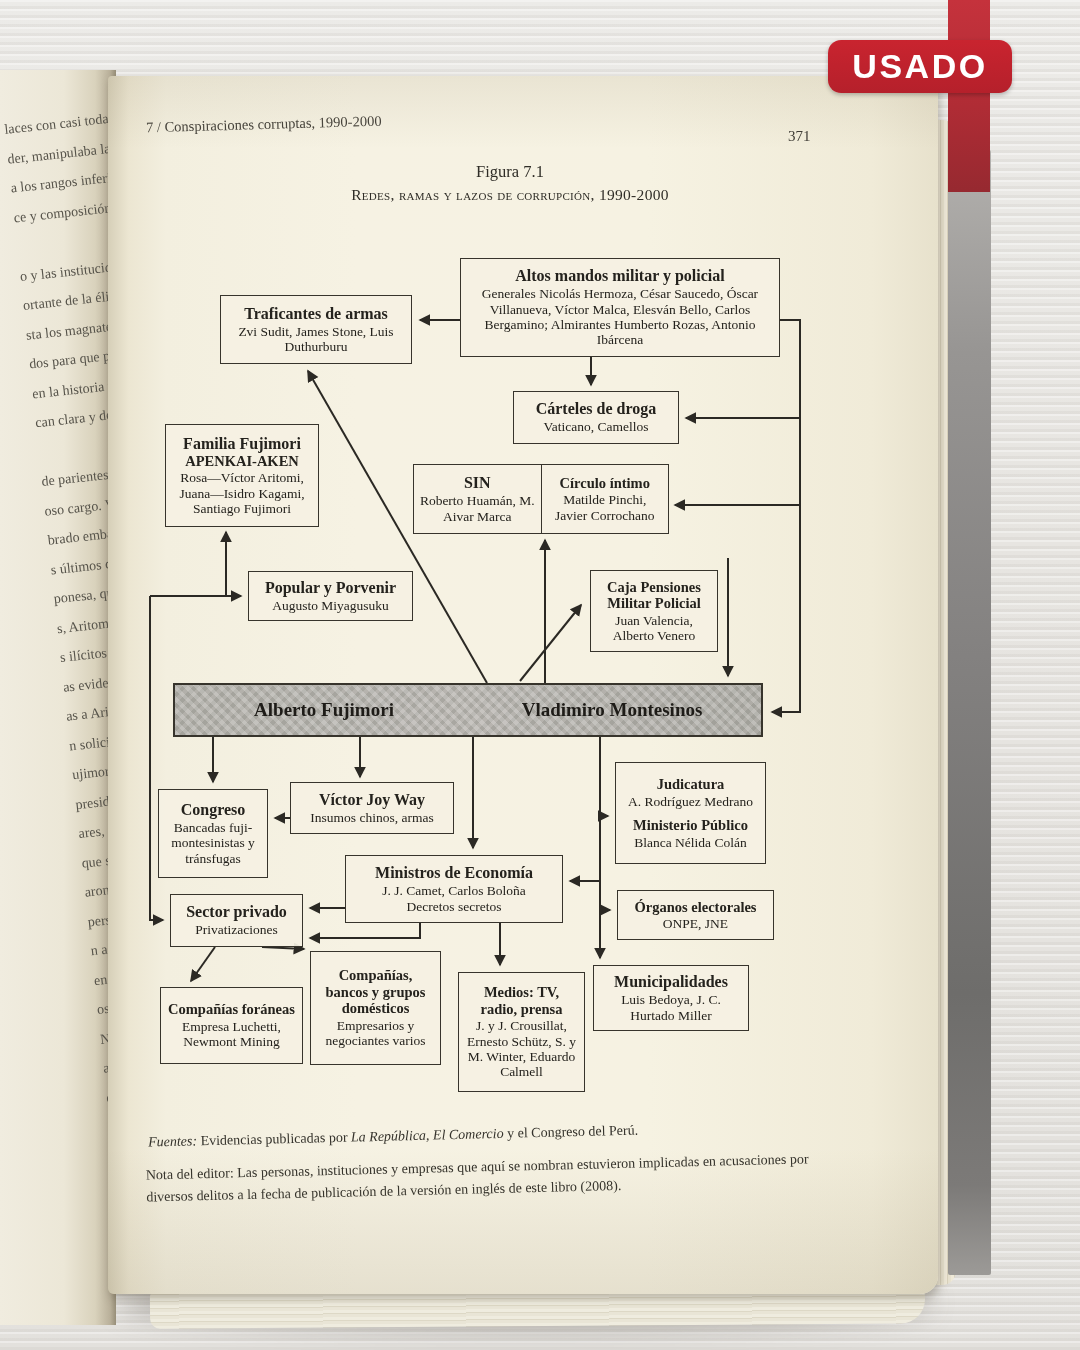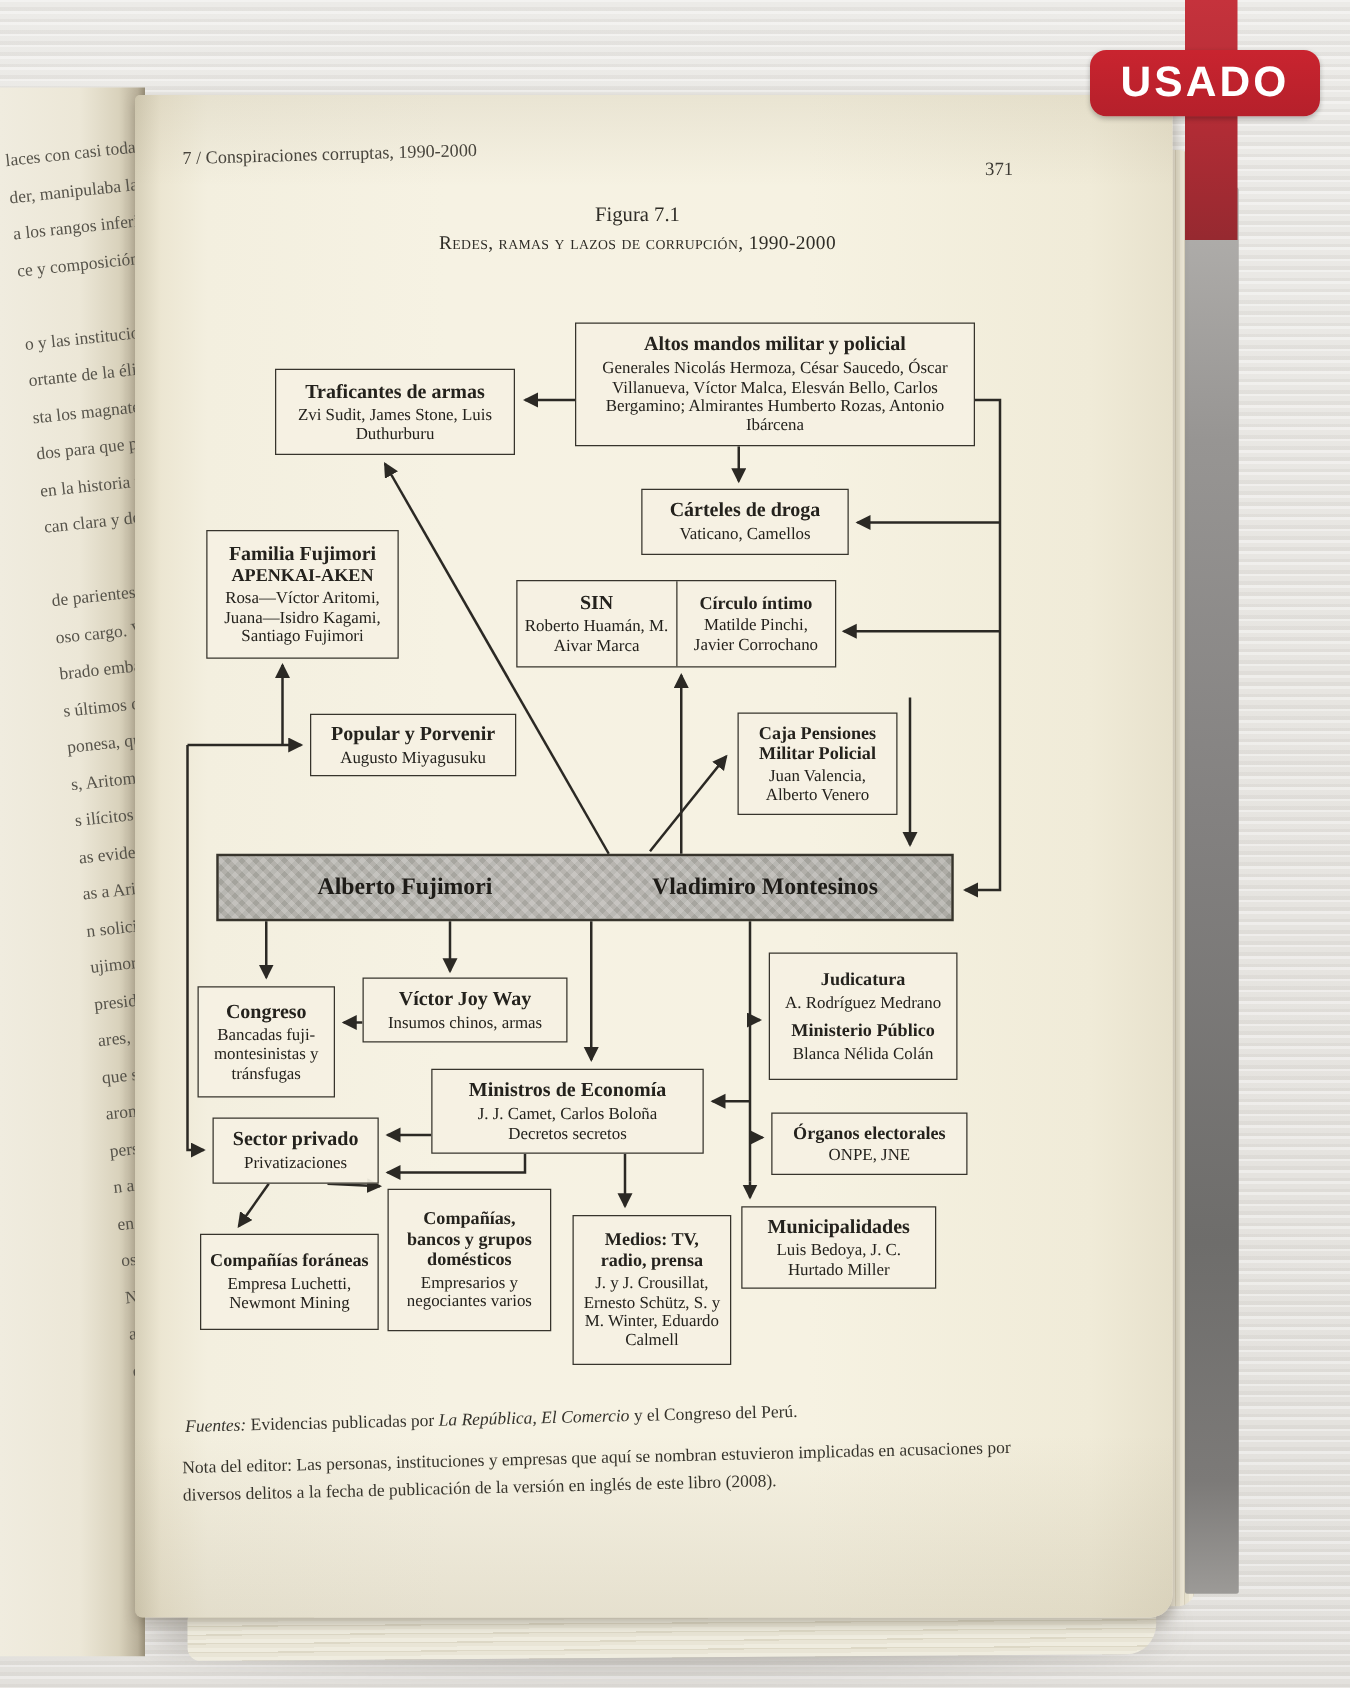--- a/index.html
+++ b/index.html
@@ -68,21 +68,21 @@
   
   .fuentes{position:absolute;left:148px;top:1126px;width:700px;font-size:14px;color:#35332c;transform:rotate(-1.4deg);}
   .fuentes .lbl{font-style:italic;}
   .fuentes .it{font-style:italic;}
   .nota{position:absolute;left:146px;top:1156px;width:700px;font-size:14px;line-height:1.55;color:#35332c;transform:rotate(-1.4deg);}
   
   .usado{position:absolute;left:828px;top:40px;width:184px;height:53px;border-radius:13px;
     background:linear-gradient(180deg,#c9242f,#b5202b);
     display:flex;align-items:center;justify-content:center;
     font-family:"Liberation Sans", sans-serif;font-weight:bold;font-size:34px;
-    color:#ffffff;letter-spacing:2.5px;box-shadow:0 2px 4px rgba(0,0,0,.25);margin-left:44px;}
+    color:#ffffff;letter-spacing:2.5px;box-shadow:0 2px 4px rgba(0,0,0,.25);}
 </style>
 </head>
 <body>
 
 <div class="scene">
 
   <div class="book-shadow"></div>
   <div class="bottom-stack"></div>
   <div class="edge-stack"></div>
   <div class="gray-band"></div>

